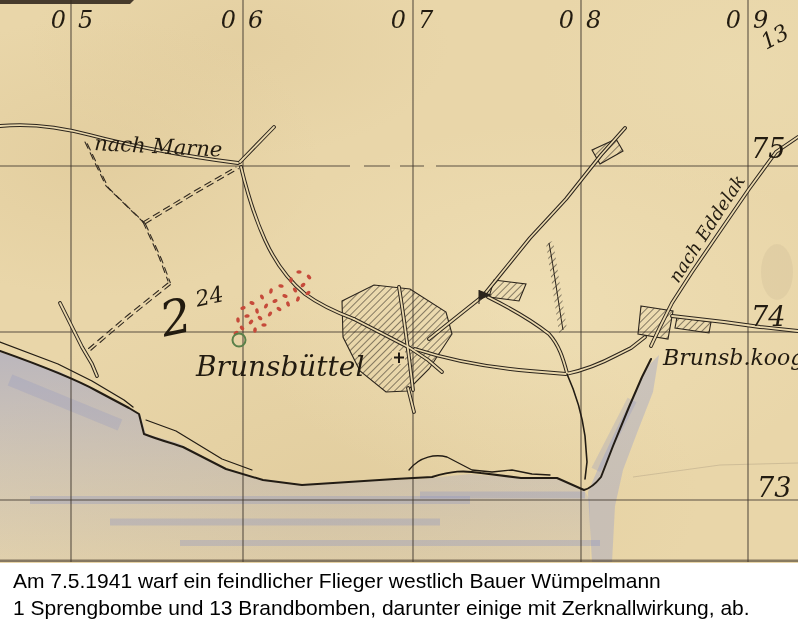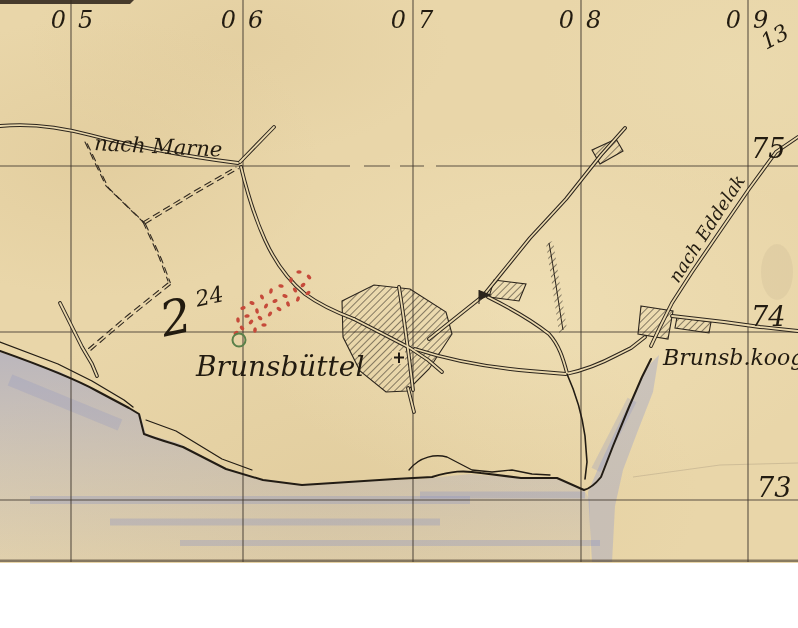--- a/index.html
+++ b/index.html
@@ -207,13 +207,17 @@
         <text class="hand" font-size="22" transform="translate(766,50) rotate(-28)" fill="#b0714a">13</text>
       </g>
 
       <g>
         <path d="M0,0 H134 L130,4 H0 Z" fill="#352a1f" opacity="0.9"></path>
         <rect x="0" y="559.5" width="798" height="2.5" fill="#4a3e31" opacity="0.6"></rect>
       </g>
     </svg>
   </div>
 
+  <div class="caption">
+    <div>Am 7.5.1941 warf ein feindlicher Flieger westlich Bauer Wümpelmann</div>
+    <div>1 Sprengbombe und 13 Brandbomben, darunter einige mit Zerknallwirkung, ab.</div>
+  </div>
 </div>
 
 </body></html>

